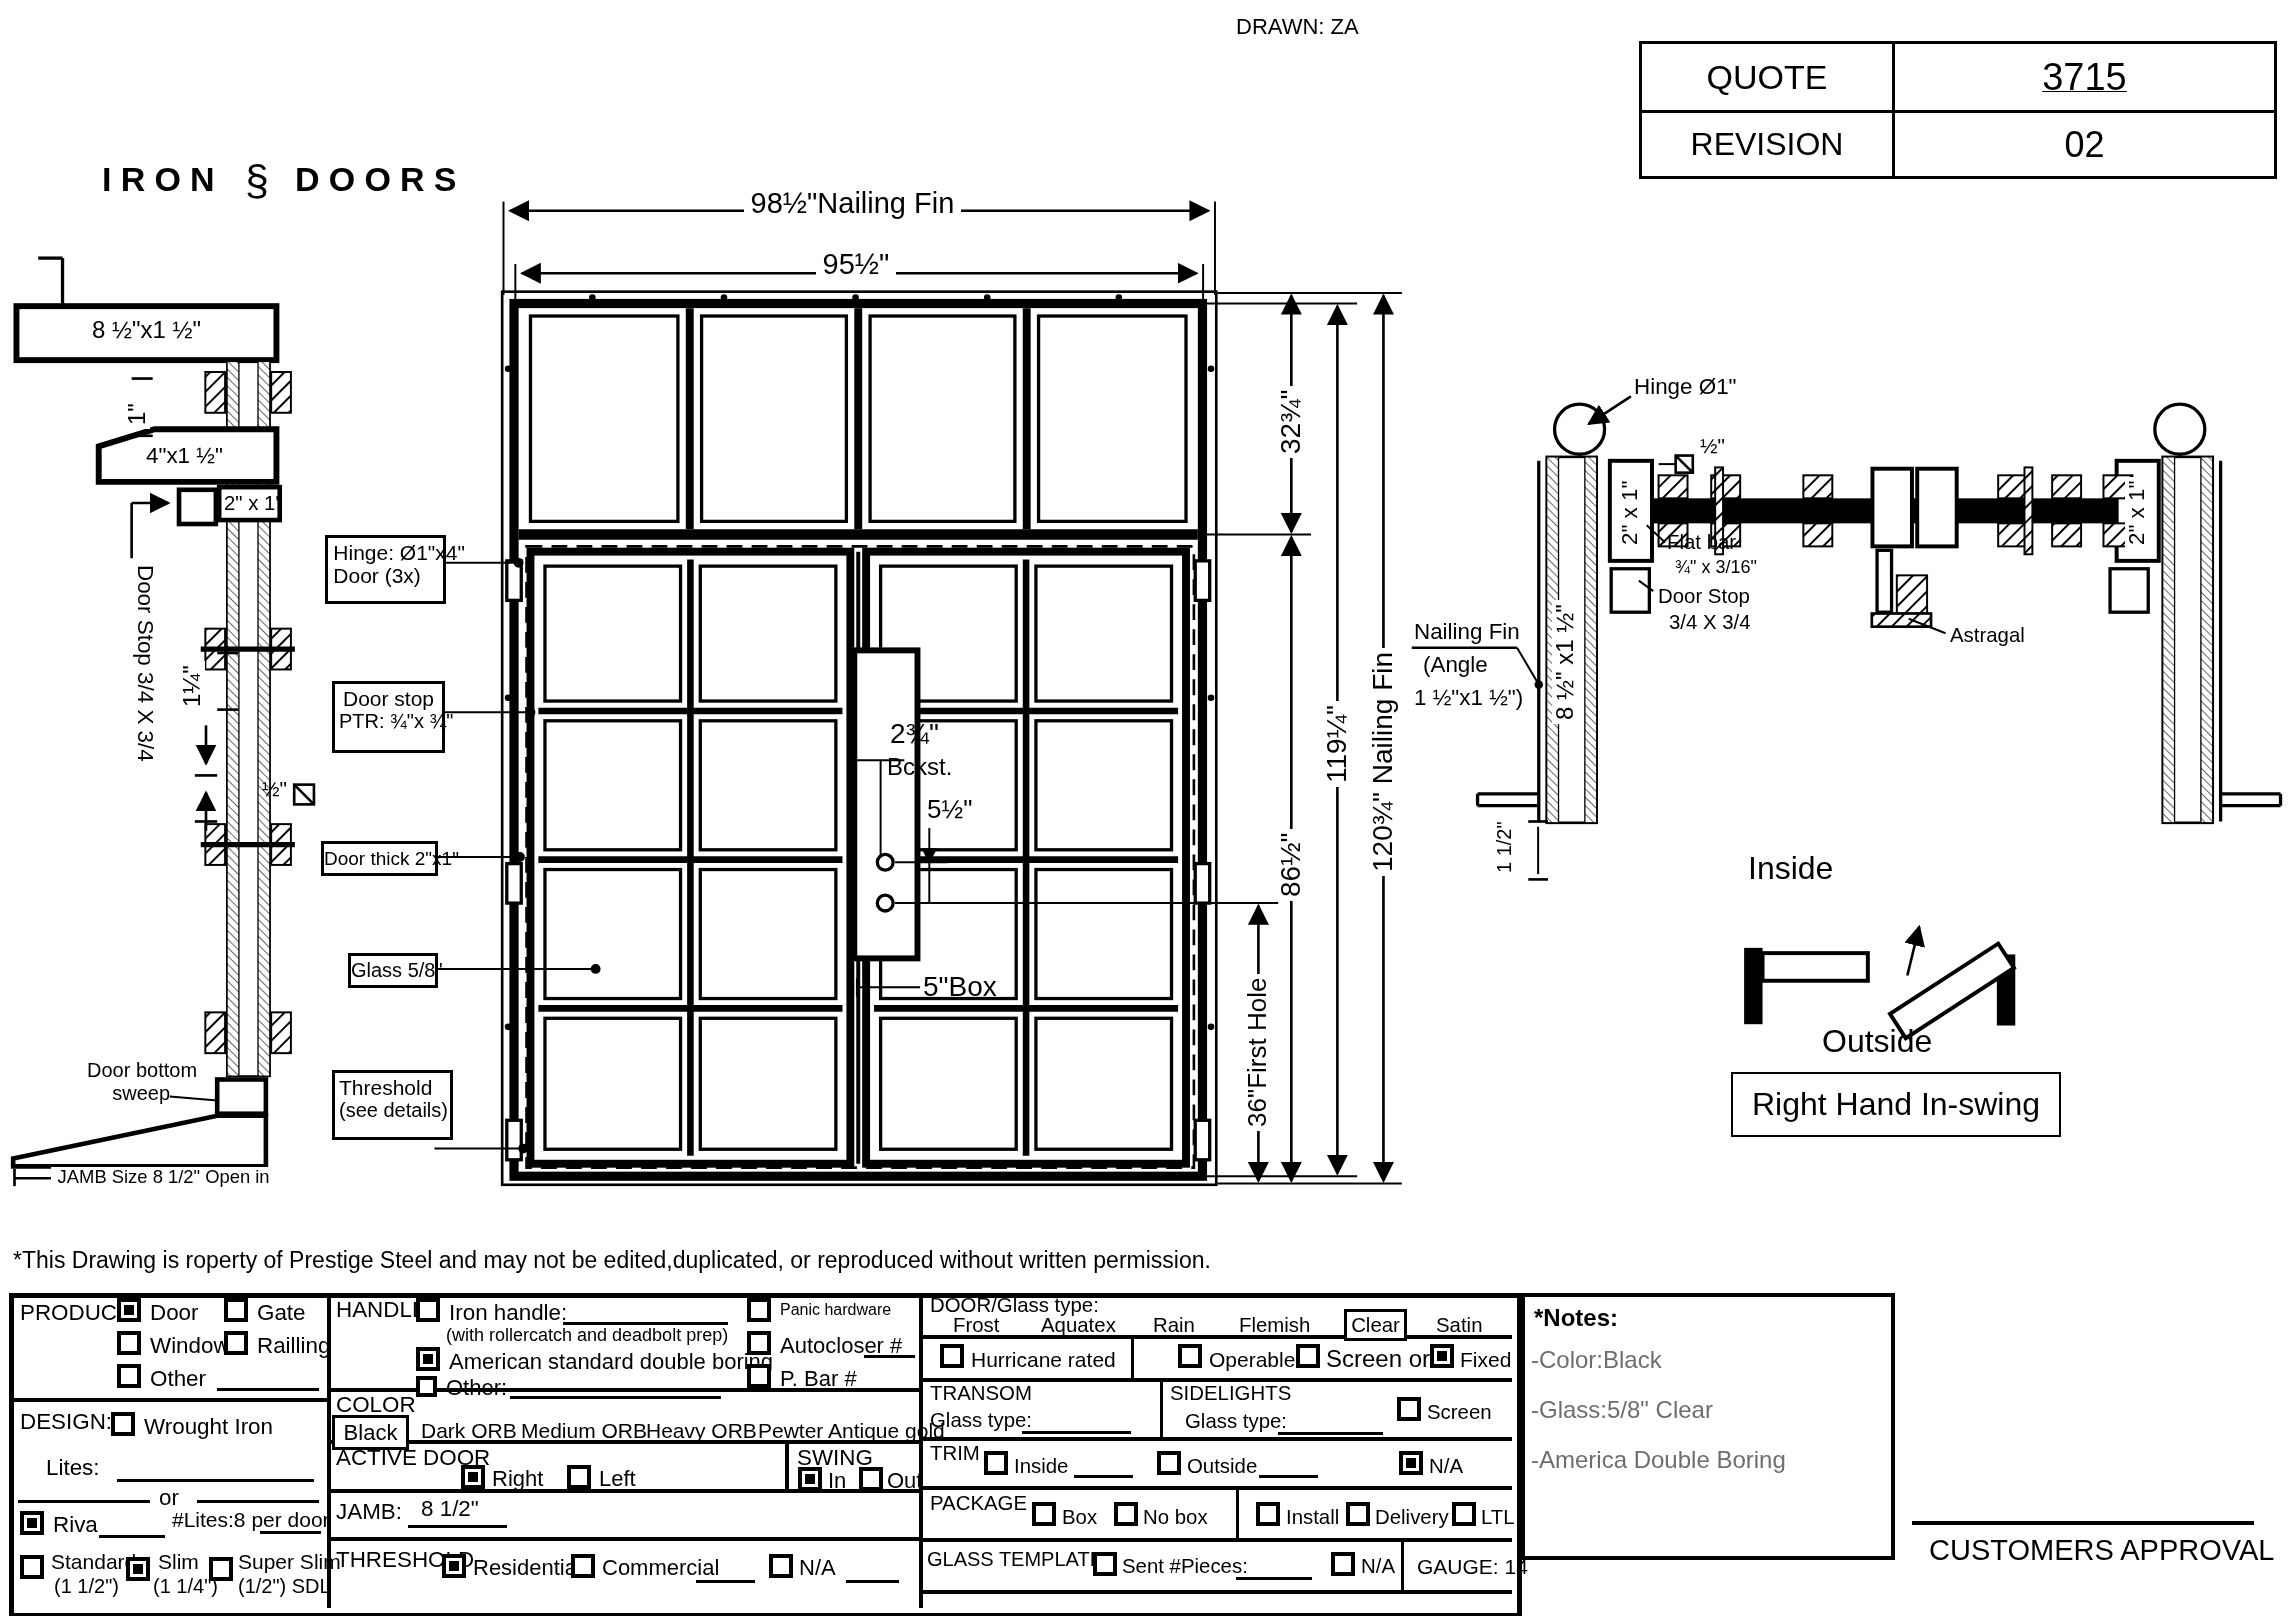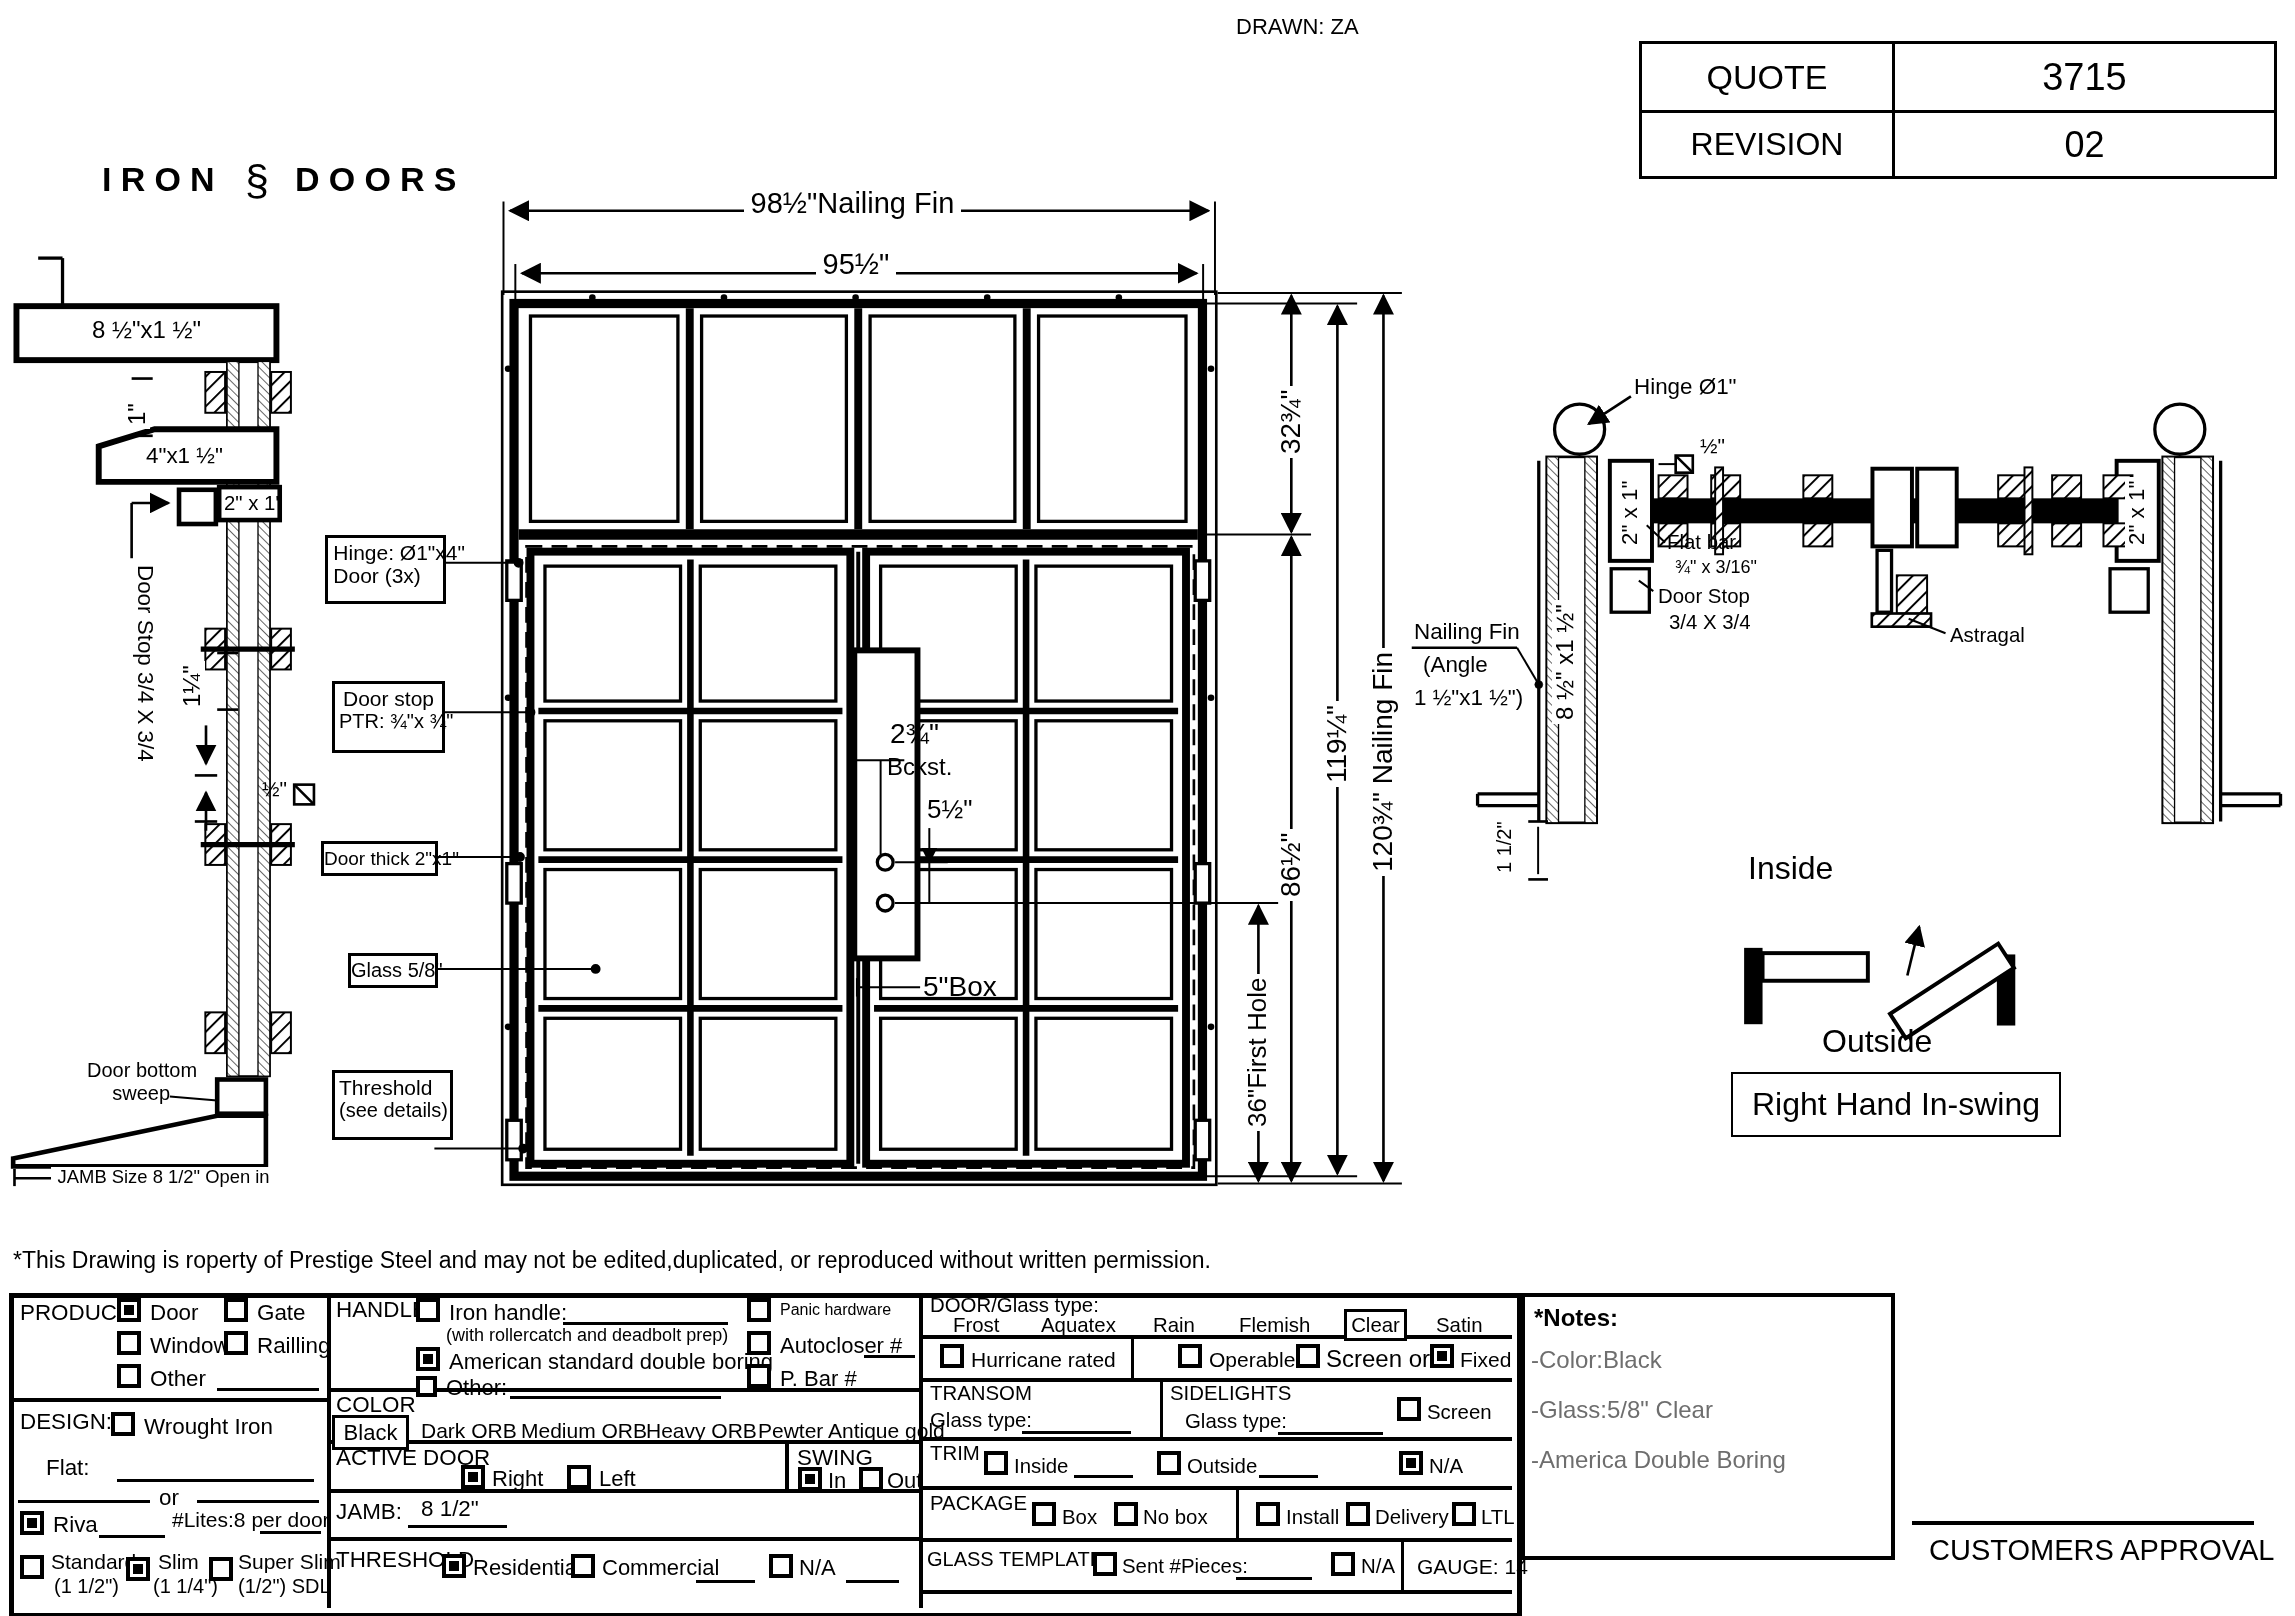--- a/index.html
+++ b/index.html
@@ -266,21 +266,21 @@
   <div class="t sp" style="left:102px;top:161px;font-size:34px;font-weight:bold;">IRON</div>
   <div class="t" style="left:245px;top:157px;font-size:43px;">§</div>
   <div class="t sp" style="left:295px;top:161px;font-size:34px;font-weight:bold;">DOORS</div>
 
   <div class="t" style="left:1236px;top:14.5px;font-size:22px;">DRAWN: ZA</div>
 
   <div class="box" style="left:1639px;top:41px;width:632px;height:132px;border-width:3.3px;">
     <div style="position:absolute;left:0;top:0;width:250px;height:66px;border-right:3.3px solid #000;border-bottom:3.3px solid #000;text-align:center;">
       <span class="t" style="position:static;font-size:34px;line-height:66px;">QUOTE</span>
     </div>
-    <div style="position:absolute;left:253px;top:0;width:379px;height:66px;border-bottom:3.3px solid #000;text-align:center;">
+    <div style="position:absolute;left:253px;top:0;width:379px;height:66px;border-bottom:3.3px solid #000;text-align:center;text-decoration:underline;">
       <span class="t" style="position:static;font-size:38px;line-height:66px;">3715</span>
     </div>
     <div style="position:absolute;left:0;top:69px;width:250px;height:63px;border-right:3.3px solid #000;text-align:center;">
       <span class="t" style="position:static;font-size:32px;line-height:63px;">REVISION</span>
     </div>
     <div style="position:absolute;left:253px;top:69px;width:379px;height:63px;text-align:center;">
       <span class="t" style="position:static;font-size:36px;line-height:63px;">02</span>
     </div>
   </div>
 
@@ -379,21 +379,21 @@
   <span class="t" style="left:150px;top:1334px;font-size:22.4px;">Window</span>
   <span class="cb" style="left:224px;top:1331px;"></span>
   <span class="t" style="left:257px;top:1334px;font-size:22.4px;">Railling</span>
   <span class="cb" style="left:117px;top:1364px;"></span>
   <span class="t" style="left:150px;top:1367px;font-size:22.4px;">Other</span>
   <div class="uline" style="left:217px;top:1388px;width:102px;"></div>
 
   <div class="t" style="left:20px;top:1410px;font-size:22.4px;">DESIGN:</div>
   <span class="cb" style="left:111px;top:1412px;"></span>
   <span class="t" style="left:144px;top:1415px;font-size:22.4px;">Wrought Iron</span>
-  <div class="t" style="left:46px;top:1456px;font-size:22.4px;">Flat:</div>
+  <div class="t" style="left:46px;top:1456px;font-size:22.4px;">Lites:</div>
   <div class="uline" style="left:117px;top:1479px;width:197px;"></div>
   <div class="hline" style="left:18.4px;top:1500px;width:132px;height:2.6px;"></div>
   <div class="t" style="left:159px;top:1486px;font-size:22.4px;">or</div>
   <div class="hline" style="left:197px;top:1500px;width:122px;height:2.6px;"></div>
   <span class="cb checked" style="left:20px;top:1511px;"></span>
   <span class="t" style="left:53px;top:1513px;font-size:22.4px;">Riva</span>
   <div class="uline" style="left:99px;top:1535px;width:66px;"></div>
   <div class="t" style="left:172px;top:1508px;font-size:21px;">#Lites:8 per door</div>
   <div class="uline" style="left:260px;top:1531px;width:61px;"></div>
   <span class="cb" style="left:20px;top:1555px;"></span>

